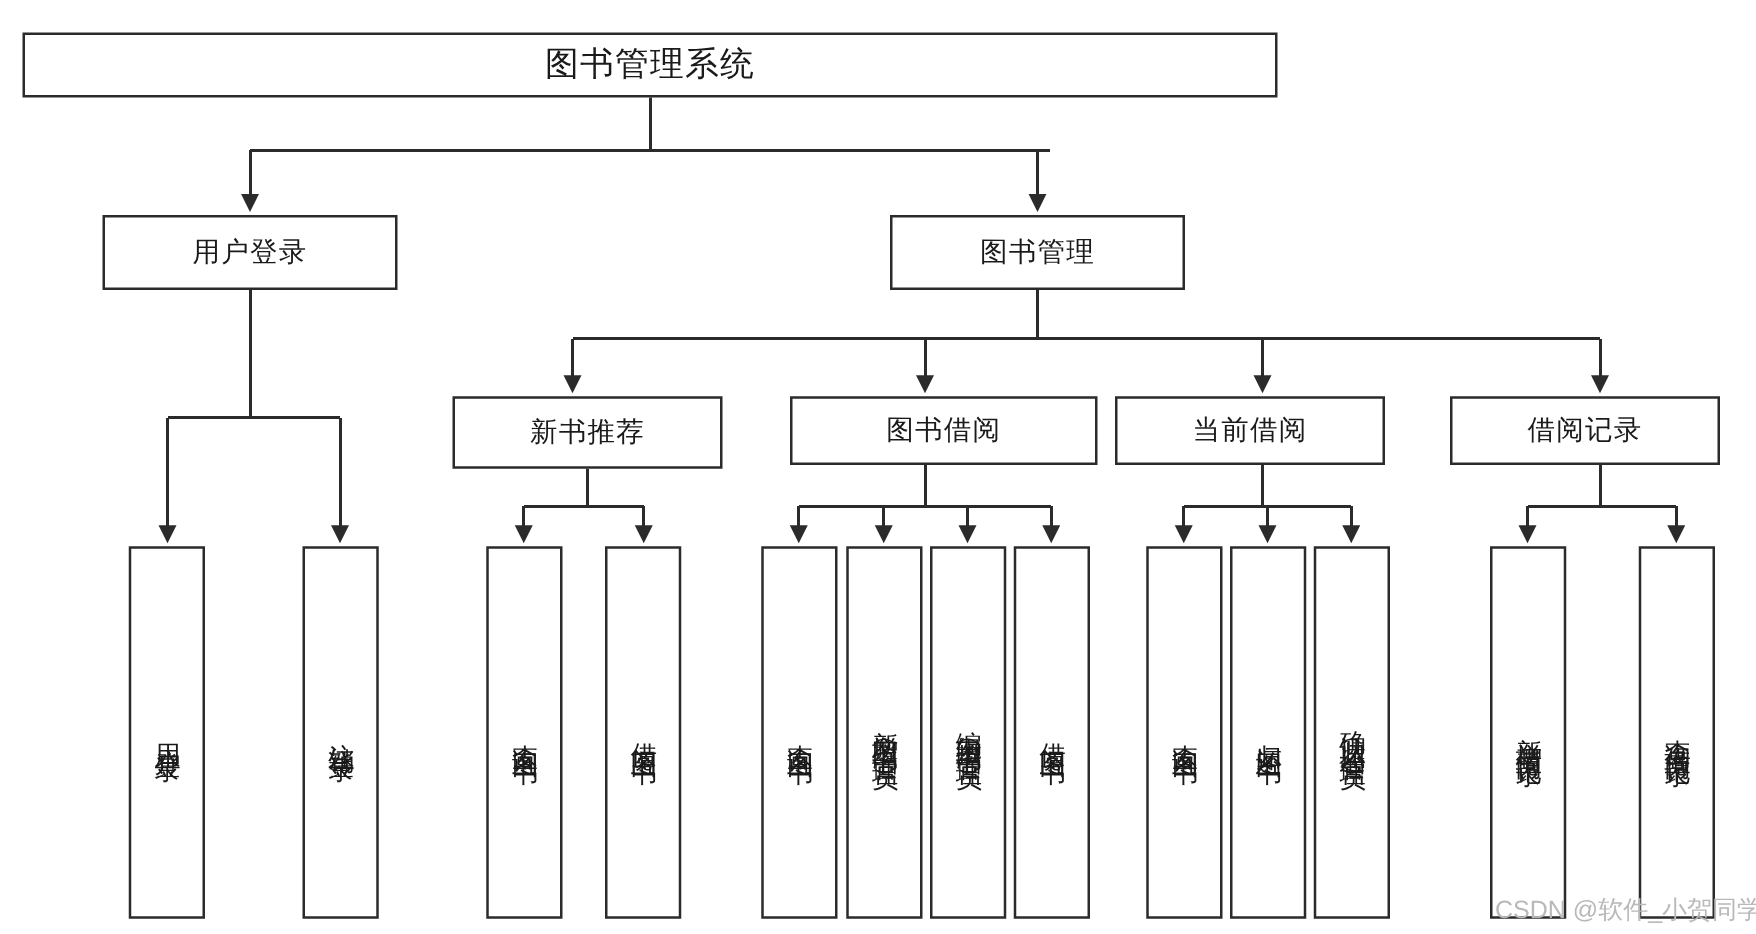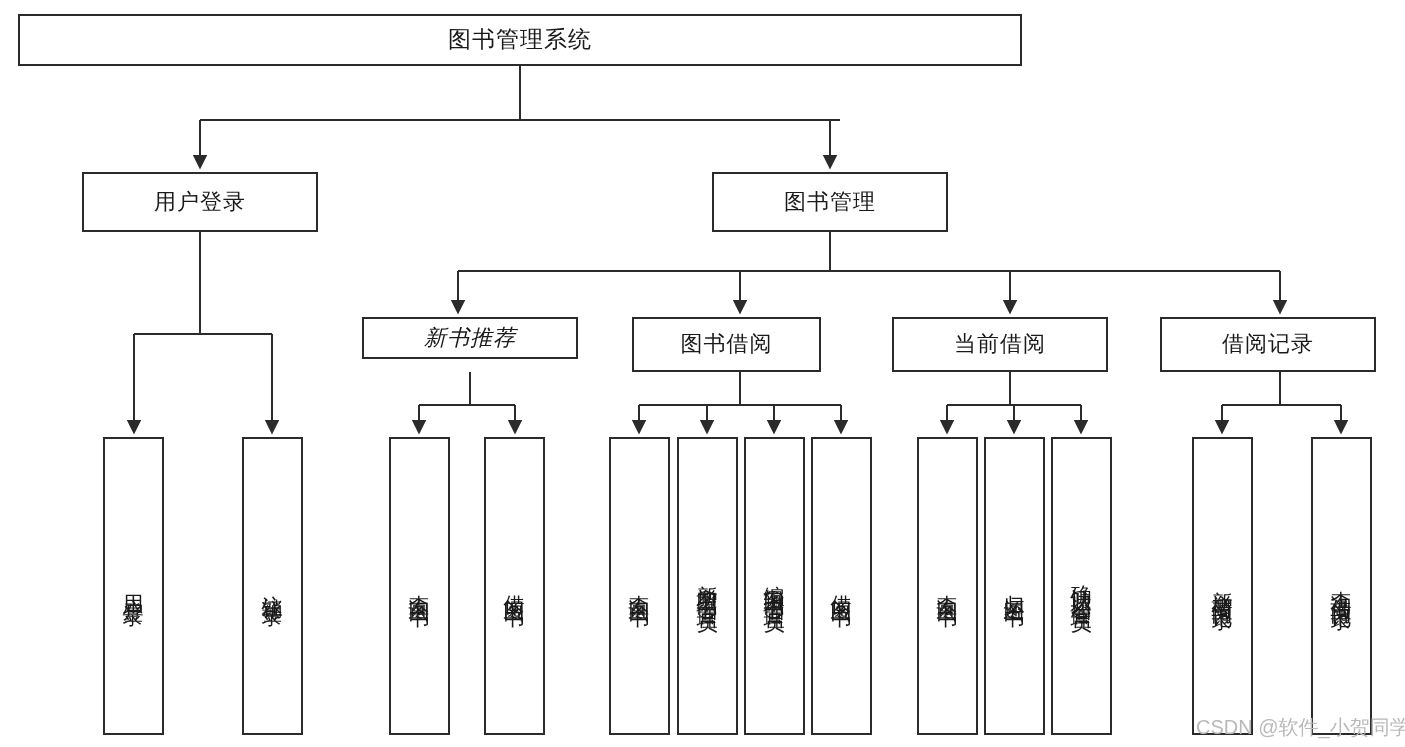--- a/index.html
+++ b/index.html
@@ -51,21 +51,22 @@
     padding: 6px 0;
     text-align: center;
   }
   .node.vert .vtext {
     writing-mode: vertical-rl;
     text-orientation: upright;
     white-space: normal;
     display: block;
   }
   .node.root {
-    font-size: 23px;
+    font-size: 27px;
+    margin-top: 12px;
   }
   .watermark {
     position: absolute;
     left: 1196px;
     top: 714px;
     font-size: 20px;
     color: #b9b9b9;
     white-space: nowrap;
     z-index: 5;
     font-family: "Liberation Sans", "DejaVu Sans", sans-serif;
@@ -130,24 +131,24 @@
     <span>图书管理系统</span>
   </div>
 
   <div class="node horiz" style="left: 82px; top: 172px; width: 236px; height: 60px;">
     <span>用户登录</span>
   </div>
   <div class="node horiz" style="left: 712px; top: 172px; width: 236px; height: 60px;">
     <span>图书管理</span>
   </div>
 
-  <div class="node horiz" style="left: 362px; top: 317px; width: 216px; height: 42px; font-style: italic;">
+  <div class="node horiz" style="left: 362px; top: 317px; width: 216px; height: 58px;">
     <span>新书推荐</span>
   </div>
-  <div class="node horiz" style="left: 632px; top: 317px; width: 189px; height: 55px;">
+  <div class="node horiz" style="left: 632px; top: 317px; width: 246px; height: 55px;">
     <span>图书借阅</span>
   </div>
   <div class="node horiz" style="left: 892px; top: 317px; width: 216px; height: 55px;">
     <span>当前借阅</span>
   </div>
   <div class="node horiz" style="left: 1160px; top: 317px; width: 216px; height: 55px;">
     <span>借阅记录</span>
   </div>
 
   <div class="node vert" style="left: 103px; top: 437px; width: 61px; height: 298px;">

